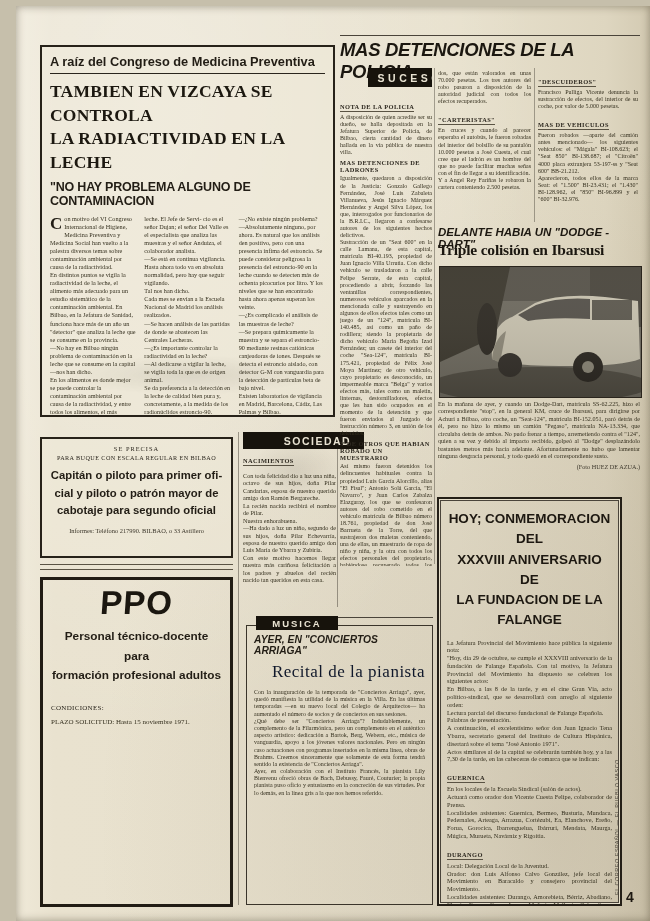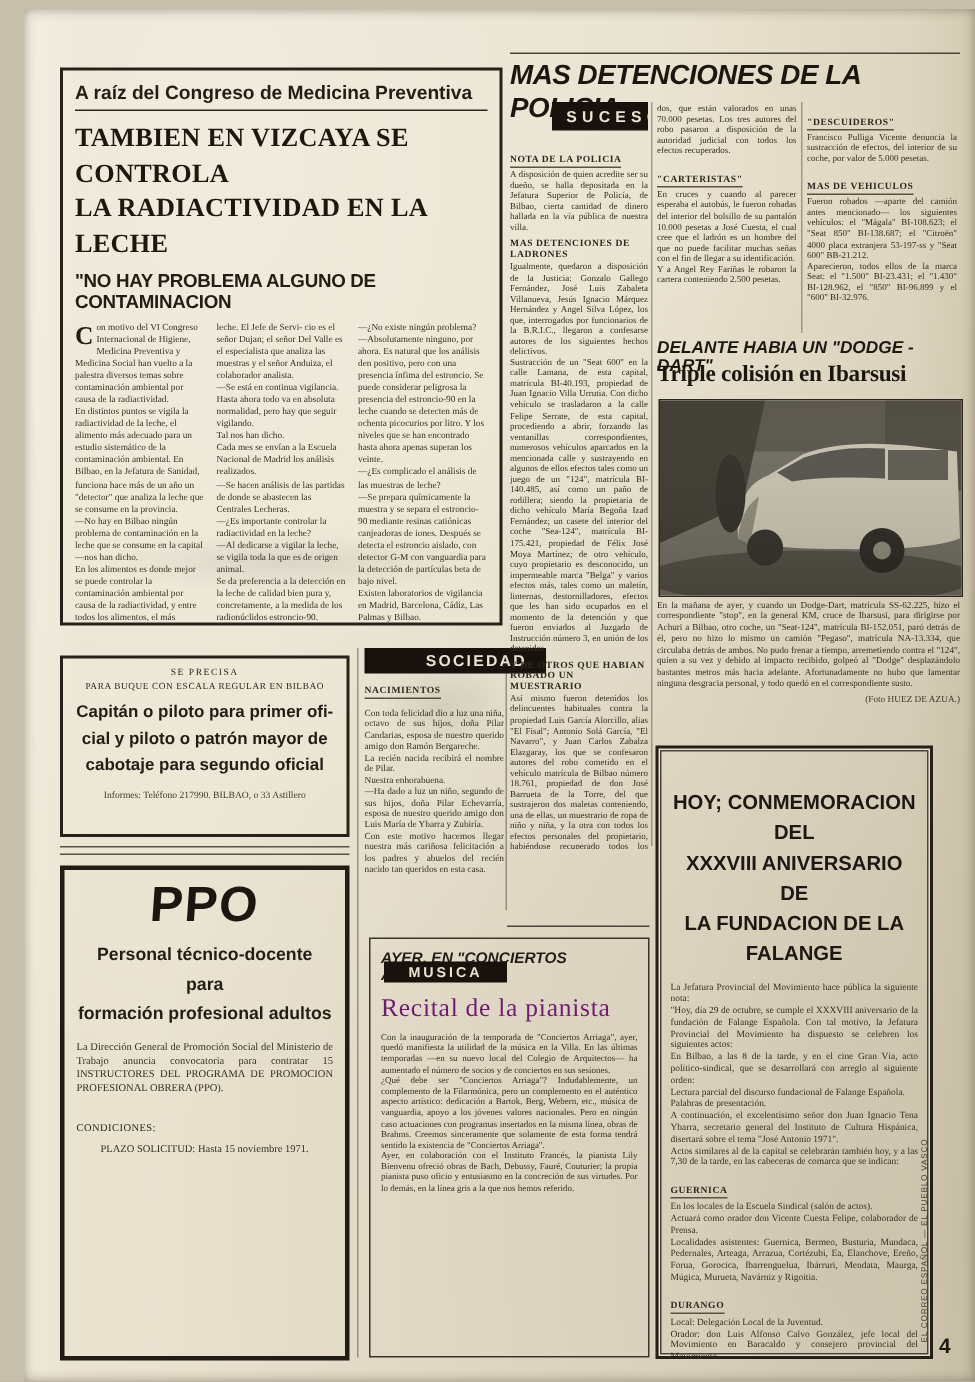--- a/index.html
+++ b/index.html
@@ -75,43 +75,42 @@
 El futuro dirá. Pero no hay ningún problema actual. Y estamos vigilados.</span>
     </div>
   </div>
 
   <div class="abs" style="left:40px;top:564px;width:193px;height:4px;border-top:1px solid #5a5344;border-bottom:1px solid #5a5344;"></div>
 
   <div class="abs" style="left:40px;top:577px;width:193px;height:330px;border:3px solid #211c14;padding:5px 8px;box-sizing:border-box;overflow:hidden;">
     <div class="sans" style="text-align:center;font-weight:bold;font-size:33px;letter-spacing:1px;transform:skewX(-4deg);color:#1b1710;line-height:1.1;">PPO</div>
     <div class="sans prel" style="font-weight:bold;font-size:11.8px;line-height:1.65;text-align:center;margin-top:6px;color:#221d15;">Personal técnico-docente para
 formación profesional adultos</div>
-    <p class="tiny" style="font-size:7px;line-height:1.3;margin-top:8px;">La Dirección General de Promoción Social del Ministerio de Trabajo anuncia convocatoria para contratar 15 INSTRUCTORES DEL PROGRAMA DE PROMOCION PROFESIONAL OBRERA (PPO).</p>
     <div style="font-size:7px;letter-spacing:.3px;margin:18px 0 3px 0;">CONDICIONES:</div>
-    <p class="tiny" style="font-size:7px;margin-top:6px;margin-left:16px;">PLAZO SOLICITUD: Hasta 15 noviembre 1971.</p>
+    <p class="tiny" style="font-size:7px;margin-top:6px;">PLAZO SOLICITUD: Hasta 15 noviembre 1971.</p>
   </div>
 
   <div class="abs hair" style="left:238px;top:432px;width:1px;height:473px;opacity:.5;"></div>
   <div class="abs hair" style="left:337px;top:432px;width:1px;height:175px;opacity:.5;"></div>
 
   <div class="abs" style="left:243px;top:432px;width:93px;">
     <div class="blackbar sans" style="width:93px;height:17px;font-size:10.5px;letter-spacing:1.5px;padding-left:28px;">SOCIEDAD</div>
     <div class="subcaps rule-u" style="margin-top:8px;display:inline-block;">NACIMIENTOS</div>
     <p class="tiny prel" style="margin-top:4px;height:140px;overflow:hidden;">Con toda felicidad dio a luz una niña, octavo de sus hijos, doña Pilar Candarias, esposa de nuestro querido amigo don Ramón Bergareche.
 La recién nacida recibirá el nombre de Pilar.
 Nuestra enhorabuena.
 —Ha dado a luz un niño, segundo de sus hijos, doña Pilar Echevarría, esposa de nuestro querido amigo don Luis María de Ybarra y Zubiría.
 Con este motivo hacemos llegar nuestra más cariñosa felicitación a los padres y abuelos del recién nacido tan queridos en esta casa.</p>
   </div>
 
-  <div class="abs blackbar sans" style="left:256px;top:641px;width:82px;height:14px;font-size:9.5px;letter-spacing:2px;z-index:3;">MUSICA</div>
+  <div class="abs blackbar sans" style="left:256px;top:616px;width:82px;height:14px;font-size:9.5px;letter-spacing:2px;z-index:3;">MUSICA</div>
   <div class="abs hair" style="left:338px;top:617px;width:95px;height:1px;"></div>
   <div class="abs" style="left:246px;top:625px;width:187px;height:280px;border:1px solid #3a342a;padding:6px 7px;box-sizing:border-box;overflow:hidden;">
     <div class="sans" style="font-weight:bold;font-style:italic;font-size:10.3px;margin-top:2px;color:#221d15;">AYER, EN "CONCIERTOS ARRIAGA"</div>
-    <div style="font-size:17px;margin-top:6px;letter-spacing:.5px;color:#701a75;">Recital de la pianista</div>
+    <div style="font-size:17px;margin-top:6px;letter-spacing:.5px;color:#0f172a;text-align:right;">Recital de la pianista</div>
     <p class="tiny prel" style="font-size:6px;line-height:1.2;margin-top:7px;">Con la inauguración de la temporada de "Conciertos Arriaga", ayer, quedó manifiesta la utilidad de la música en la Villa. En las últimas temporadas —en su nuevo local del Colegio de Arquitectos— ha aumentado el número de socios y de conciertos en sus sesiones.
 ¿Qué debe ser "Conciertos Arriaga"? Indudablemente, un complemento de la Filarmónica, pero un complemento en el auténtico aspecto artístico: dedicación a Bartok, Berg, Webern, etc., música de vanguardia, apoyo a los jóvenes valores nacionales. Pero en ningún caso actuaciones con programas insertados en la misma línea, obras de Brahms. Creemos sinceramente que solamente de esta forma tendrá sentido la existencia de "Conciertos Arriaga".
 Ayer, en colaboración con el Instituto Francés, la pianista Lily Bienvenu ofreció obras de Bach, Debussy, Fauré, Couturier; la propia pianista puso oficio y entusiasmo en la concreción de sus virtudes. Por lo demás, en la línea gris a la que nos hemos referido.</p>
   </div>
 
   <div class="abs hair" style="left:340px;top:35px;width:300px;height:1px;"></div>
   <div class="abs sans" style="left:340px;top:39px;width:302px;font-weight:bold;font-style:italic;font-size:18.5px;letter-spacing:-.3px;color:#1b1710;">MAS DETENCIONES DE LA POLICIA</div>
 
   <div class="abs" style="left:340px;top:68px;width:92px;height:498px;overflow:hidden;">
     <div class="blackbar sans" style="width:95px;height:19px;font-size:10.5px;letter-spacing:3.5px;margin-bottom:8px;margin-left:28px;">SUCESOS</div>
@@ -168,21 +167,21 @@
         </defs>
     </svg>
   </div>
 
   <div class="abs" style="left:438px;top:401px;width:202px;">
     <p class="tiny" style="font-size:6.1px;line-height:1.22;">En la mañana de ayer, y cuando un Dodge-Dart, matrícula SS-62.225, hizo el correspondiente "stop", en la general KM, cruce de Ibarsusi, para dirigirse por Achuri a Bilbao, otro coche, un "Seat-124", matrícula BI-152.051, paró detrás de él, pero no hizo lo mismo un camión "Pegaso", matrícula NA-13.334, que circulaba detrás de ambos. No pudo frenar a tiempo, arremetiendo contra el "124", quien a su vez y debido al impacto recibido, golpeó al "Dodge" desplazándolo bastantes metros más hacia adelante. Afortunadamente no hubo que lamentar ninguna desgracia personal, y todo quedó en el correspondiente susto.</p>
     <div style="font-size:6.2px;text-align:right;margin-top:2px;color:#3c372b;">(Foto HUEZ DE AZUA.)</div>
   </div>
 
   <div class="abs" style="left:437px;top:497px;width:185px;height:409px;border:2px solid #241f17;box-shadow:0 0 0 1px #e7e0cc inset,0 0 0 2px #4a443a inset;padding:8px 8px;box-sizing:border-box;overflow:hidden;">
-    <div class="sans prel" style="font-weight:bold;font-size:13.5px;line-height:1.5;text-align:center;color:#1d1811;margin-top:18px;">HOY; CONMEMORACION DEL
+    <div class="sans prel" style="font-weight:bold;font-size:13.5px;line-height:1.5;text-align:center;color:#1d1811;margin-top:2px;">HOY; CONMEMORACION DEL
 XXXVIII ANIVERSARIO DE
 LA FUNDACION DE LA
 FALANGE</div>
     <p class="tiny prel" style="font-size:6.3px;line-height:1.24;margin-top:8px;">La Jefatura Provincial del Movimiento hace pública la siguiente nota:
 "Hoy, día 29 de octubre, se cumple el XXXVIII aniversario de la fundación de Falange Española. Con tal motivo, la Jefatura Provincial del Movimiento ha dispuesto se celebren los siguientes actos:
 En Bilbao, a las 8 de la tarde, y en el cine Gran Vía, acto político-sindical, que se desarrollará con arreglo al siguiente orden:
 Lectura parcial del discurso fundacional de Falange Española.
 Palabras de presentación.
 A continuación, el excelentísimo señor don Juan Ignacio Tena Ybarra, secretario general del Instituto de Cultura Hispánica, disertará sobre el tema "José Antonio 1971".
 Actos similares al de la capital se celebrarán también hoy, y a las 7,30 de la tarde, en las cabeceras de comarca que se indican:</p>

